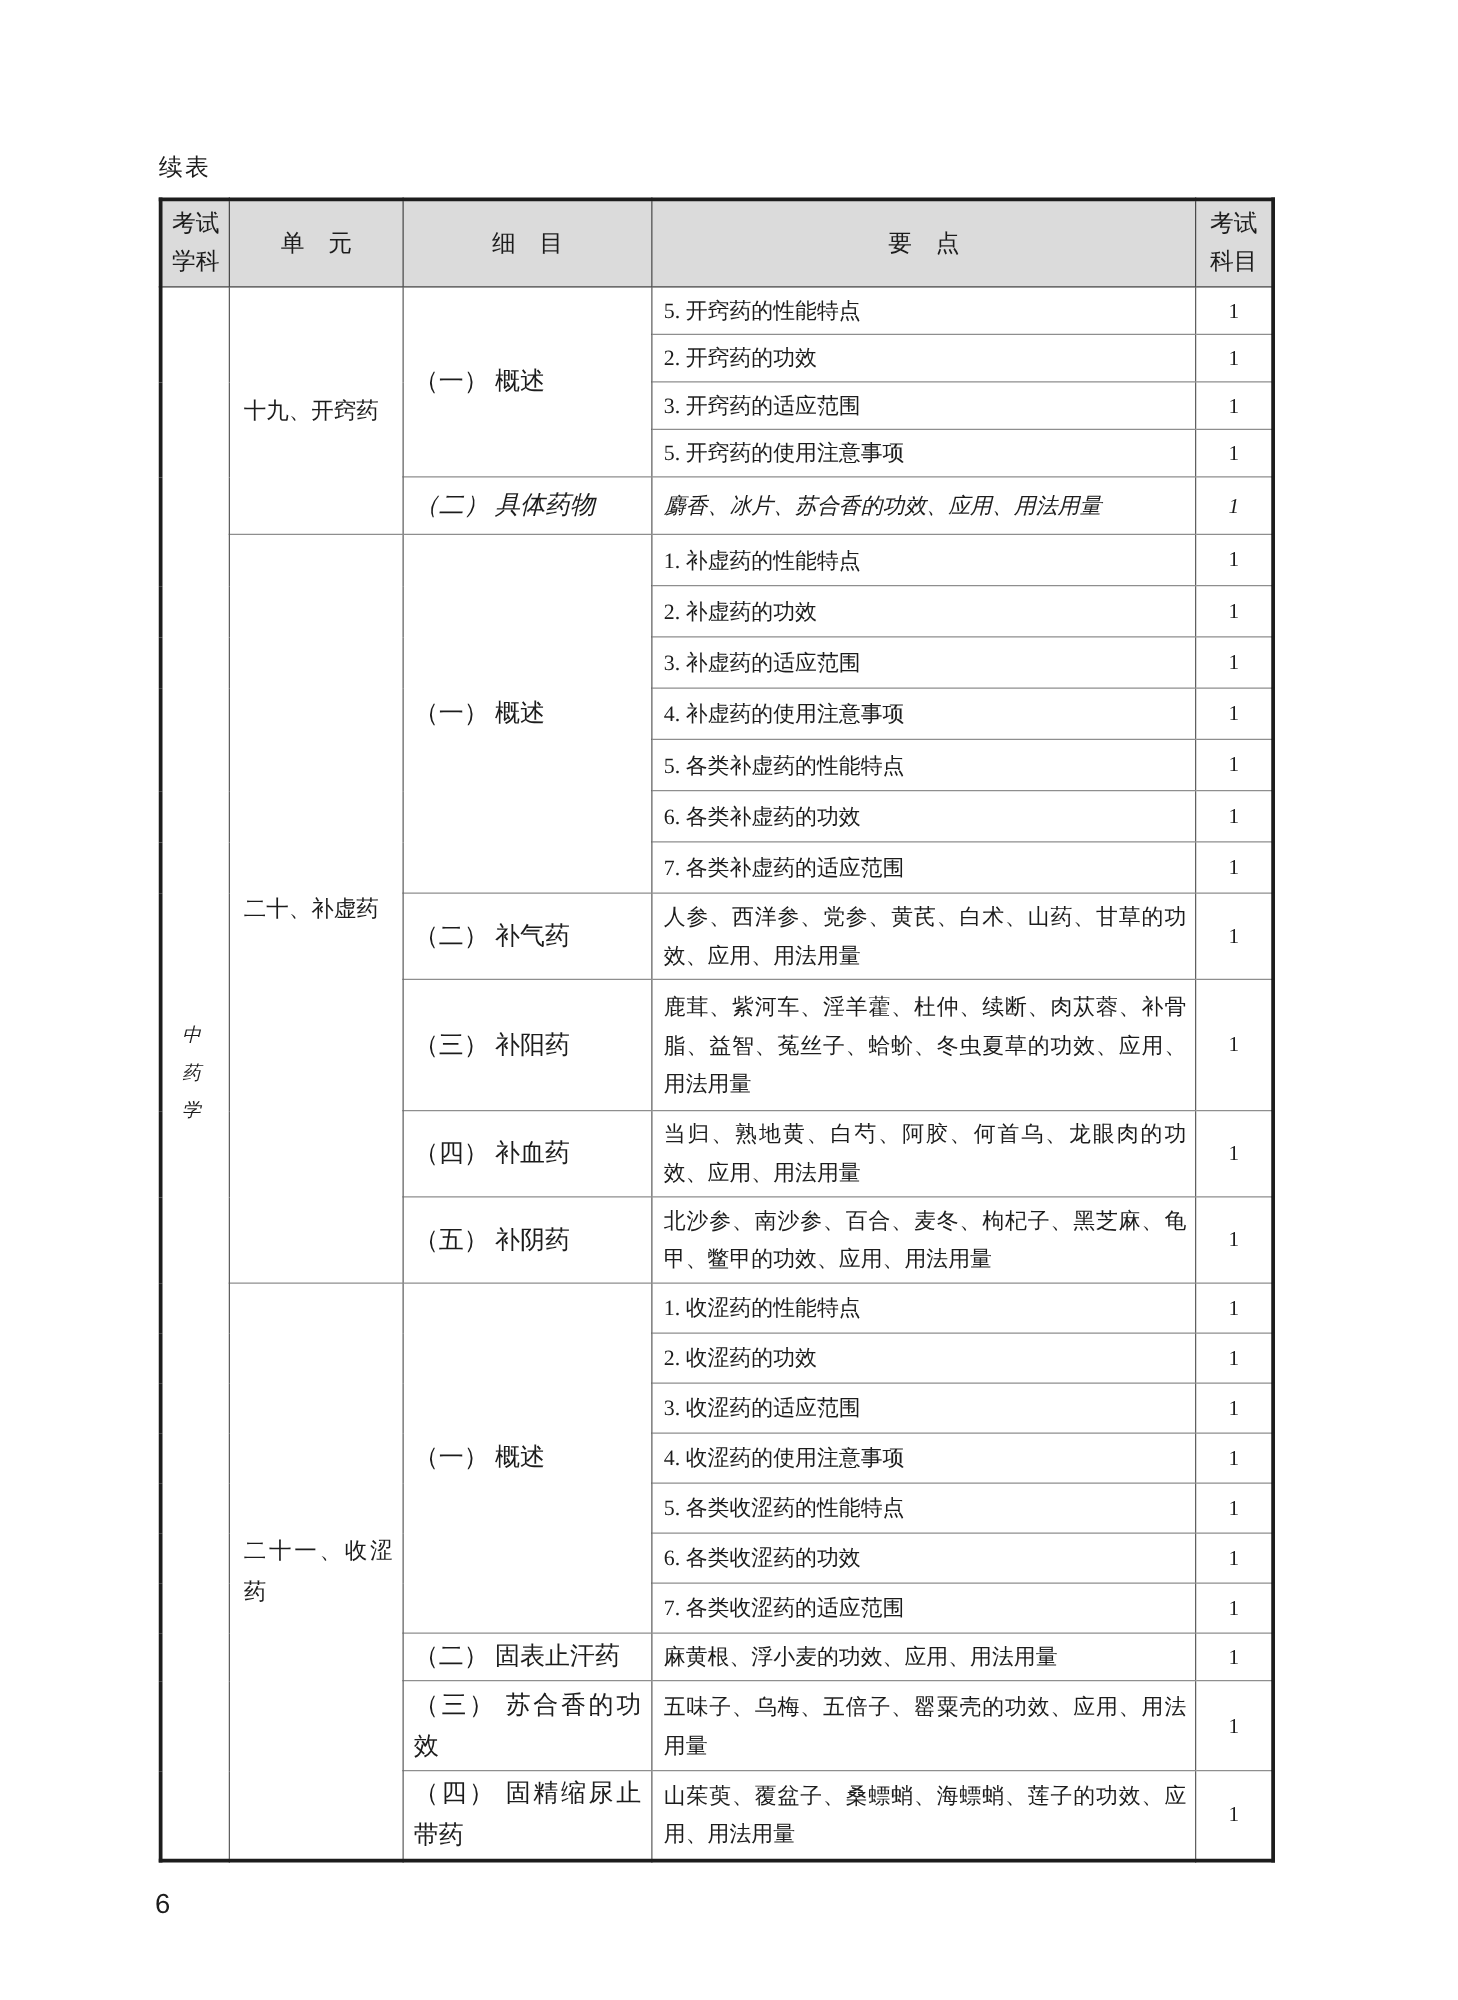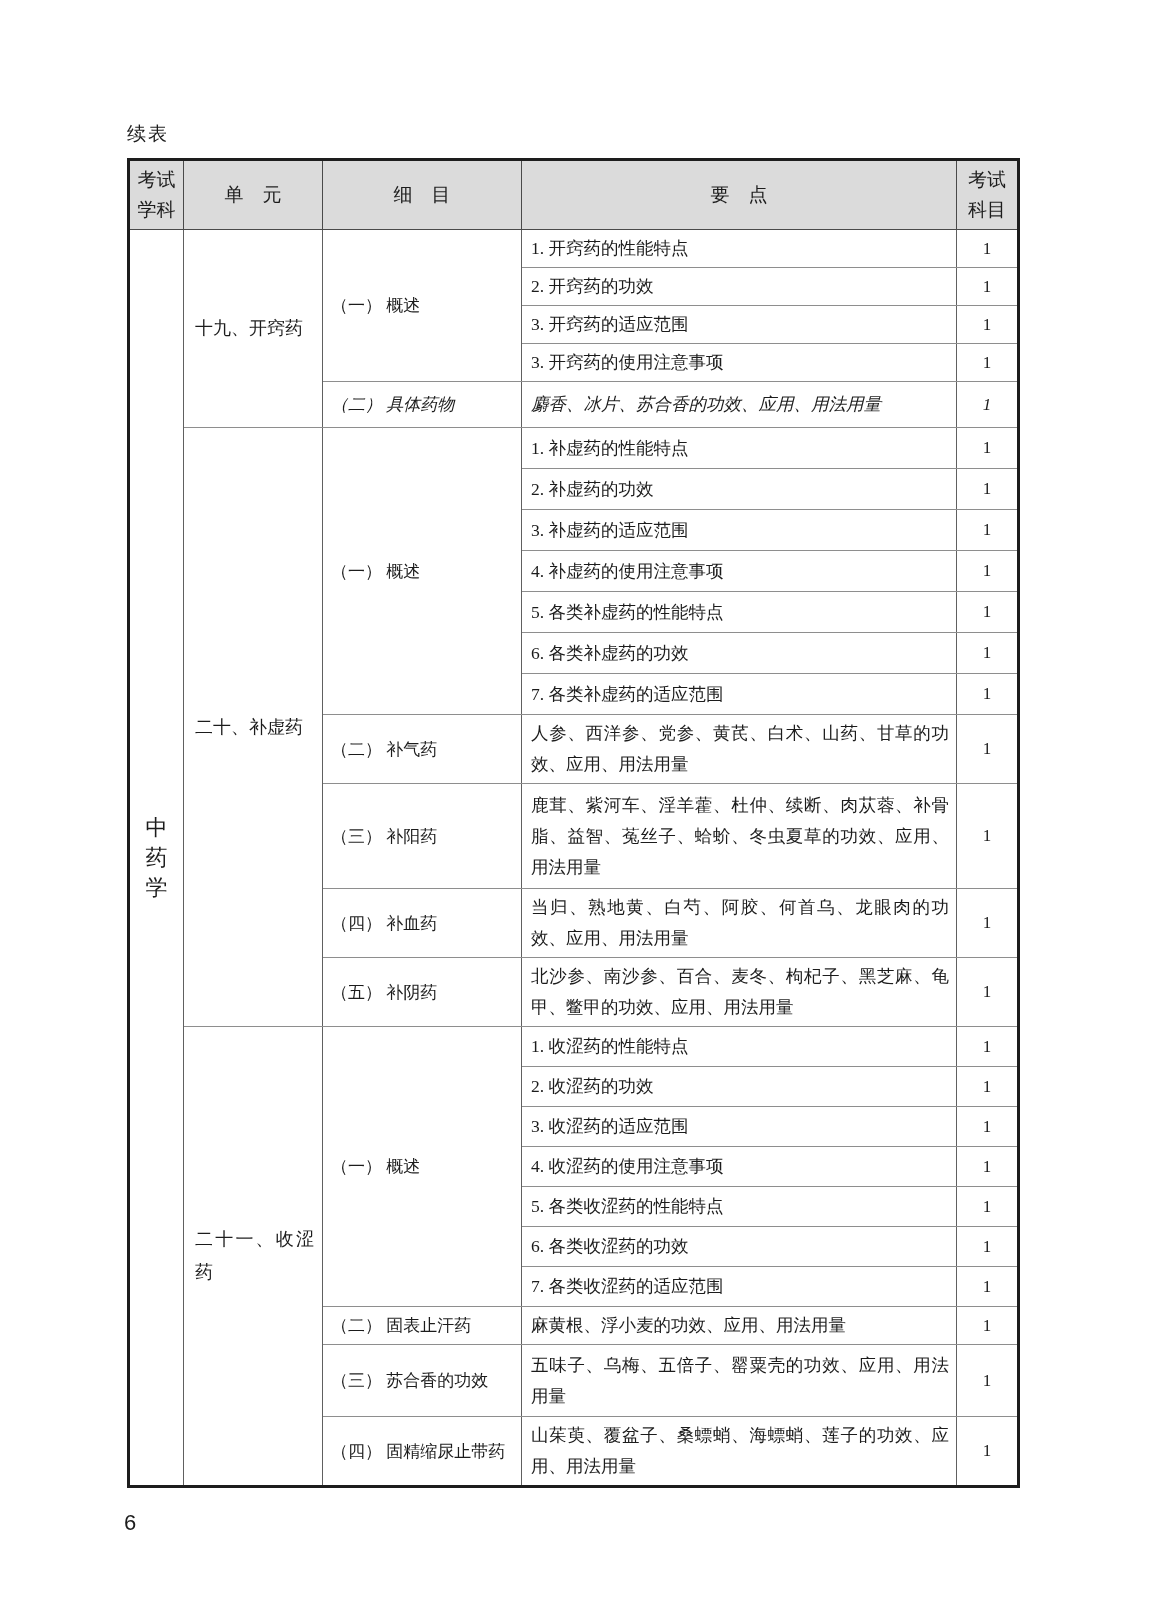--- a/index.html
+++ b/index.html
@@ -27,29 +27,29 @@
     font-size:17.5px;vertical-align:middle;overflow:hidden;
   }
   .pre{white-space:pre-line;line-height:30px;display:inline-block;}
   tr.hdr{height:70px;font-family:Liberation Serif, serif;}
   tr.rh-a{height:37px;} tr.rh-b{height:46px;font-style:italic;} tr.rh-c{height:41px;}
   tr.rh-d{height:63px;} tr.rh-e{height:105px;} tr.rh-f{height:40px;}
   tr.rh-g{height:38px;} tr.rh-h{height:72px;} tr.rh-i{height:57px;}
   .subject-cell{text-align:center;}
   .vert{
     display:inline-block;width:22px;word-break:break-all;
-    line-height:30px;font-size:22px;text-align:right;
+    line-height:30px;font-size:15px;text-align:left;font-style:italic;
   }
   .unit-cell{
     padding:2px 8px 2px 11px;font-size:18px;line-height:33px;
     text-align:justify;
     margin-top:40px;
   }
   .detail-cell{
-    padding:2px 8px 2px 8px;font-size:17px;line-height:33px;
+    padding:2px 8px 2px 8px;font-size:20px;line-height:33px;
     text-align:justify;
   }
   .point-cell{
     padding:3px 7px 3px 9px;line-height:31px;text-align:justify;
   }
   .score-cell{text-align:center;font-size:17px;}
   .pagenum{
     position:absolute;left:124px;top:1510px;
     font-family:"Liberation Sans","DejaVu Sans",sans-serif;font-size:22px;
   }
@@ -77,33 +77,33 @@
       <th>要　点</th>
       <th><span class="pre">考试
 科目</span></th>
     </tr>
   </thead>
   <tbody>
     <tr class="rh-a">
       <td class="subject-cell" rowspan="26"><span class="vert">中药学</span></td>
       <td class="unit-cell" rowspan="5">十九、开窍药</td>
       <td class="detail-cell" rowspan="4">（一） 概述</td>
-      <td class="point-cell">1. 开窍药的性能特点</td>
+      <td class="point-cell">5. 开窍药的性能特点</td>
       <td class="score-cell">1</td>
     </tr>
     <tr class="rh-a">
       <td class="point-cell">2. 开窍药的功效</td>
       <td class="score-cell">1</td>
     </tr>
     <tr class="rh-a">
       <td class="point-cell">3. 开窍药的适应范围</td>
       <td class="score-cell">1</td>
     </tr>
     <tr class="rh-a">
-      <td class="point-cell">3. 开窍药的使用注意事项</td>
+      <td class="point-cell">5. 开窍药的使用注意事项</td>
       <td class="score-cell">1</td>
     </tr>
     <tr class="rh-b">
       <td class="detail-cell">（二） 具体药物</td>
       <td class="point-cell">麝香、冰片、苏合香的功效、应用、用法用量</td>
       <td class="score-cell">1</td>
     </tr>
 
     <tr class="rh-c">
       <td class="unit-cell" rowspan="11">二十、补虚药</td>

